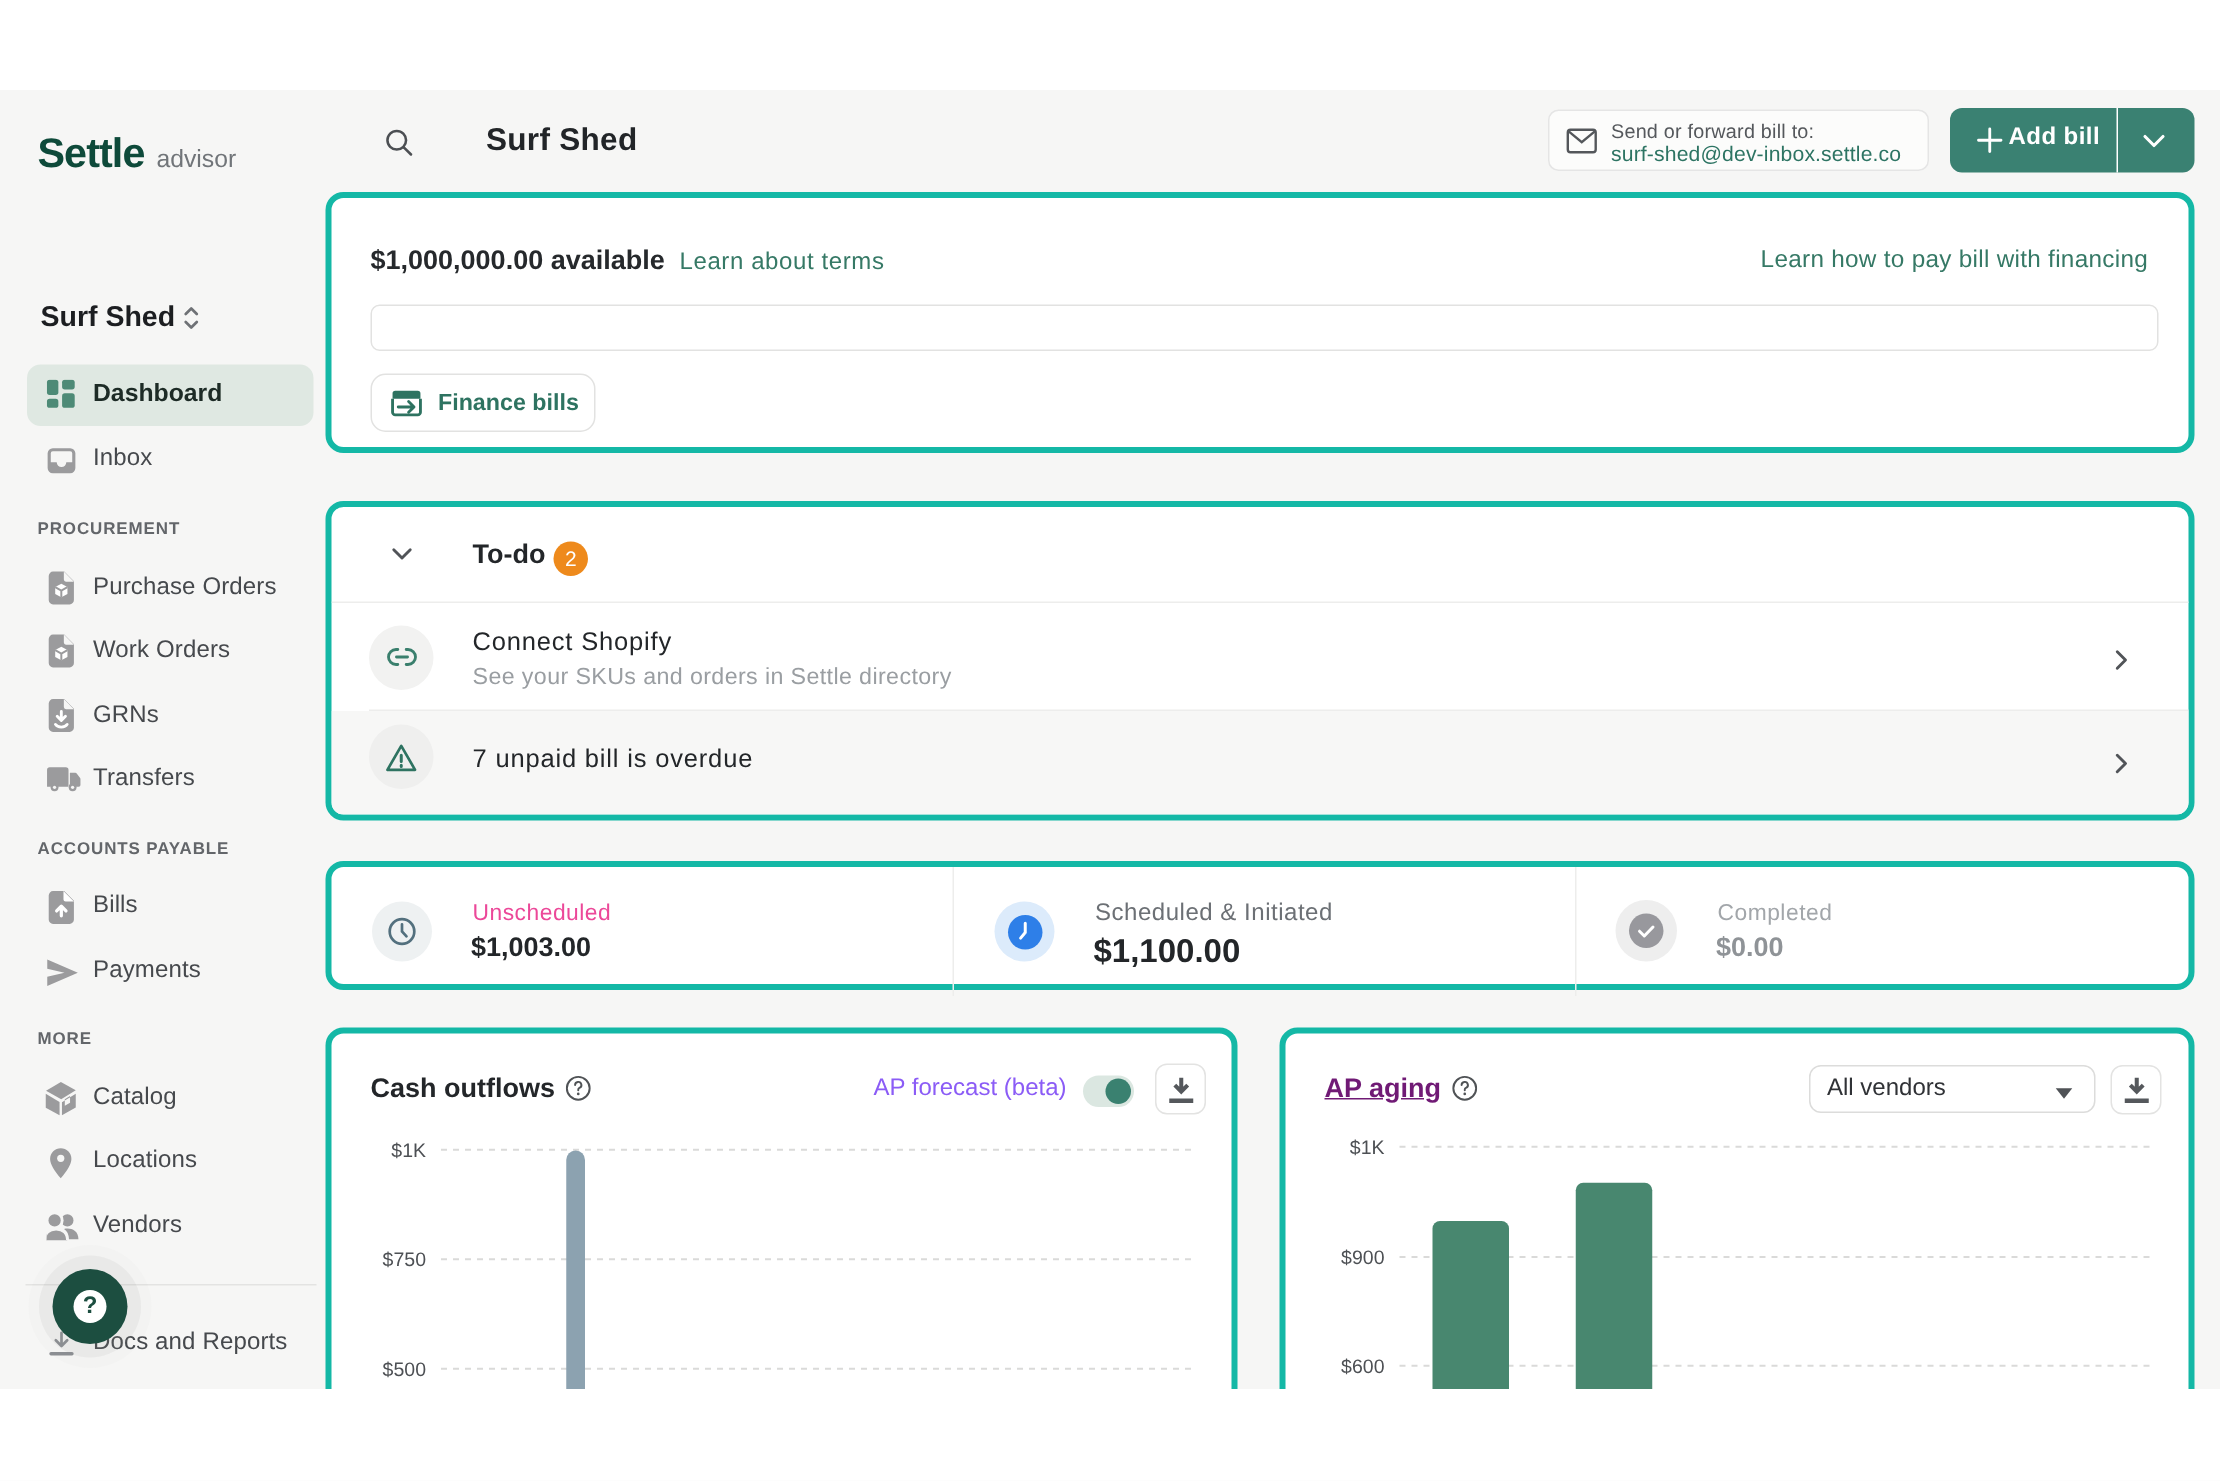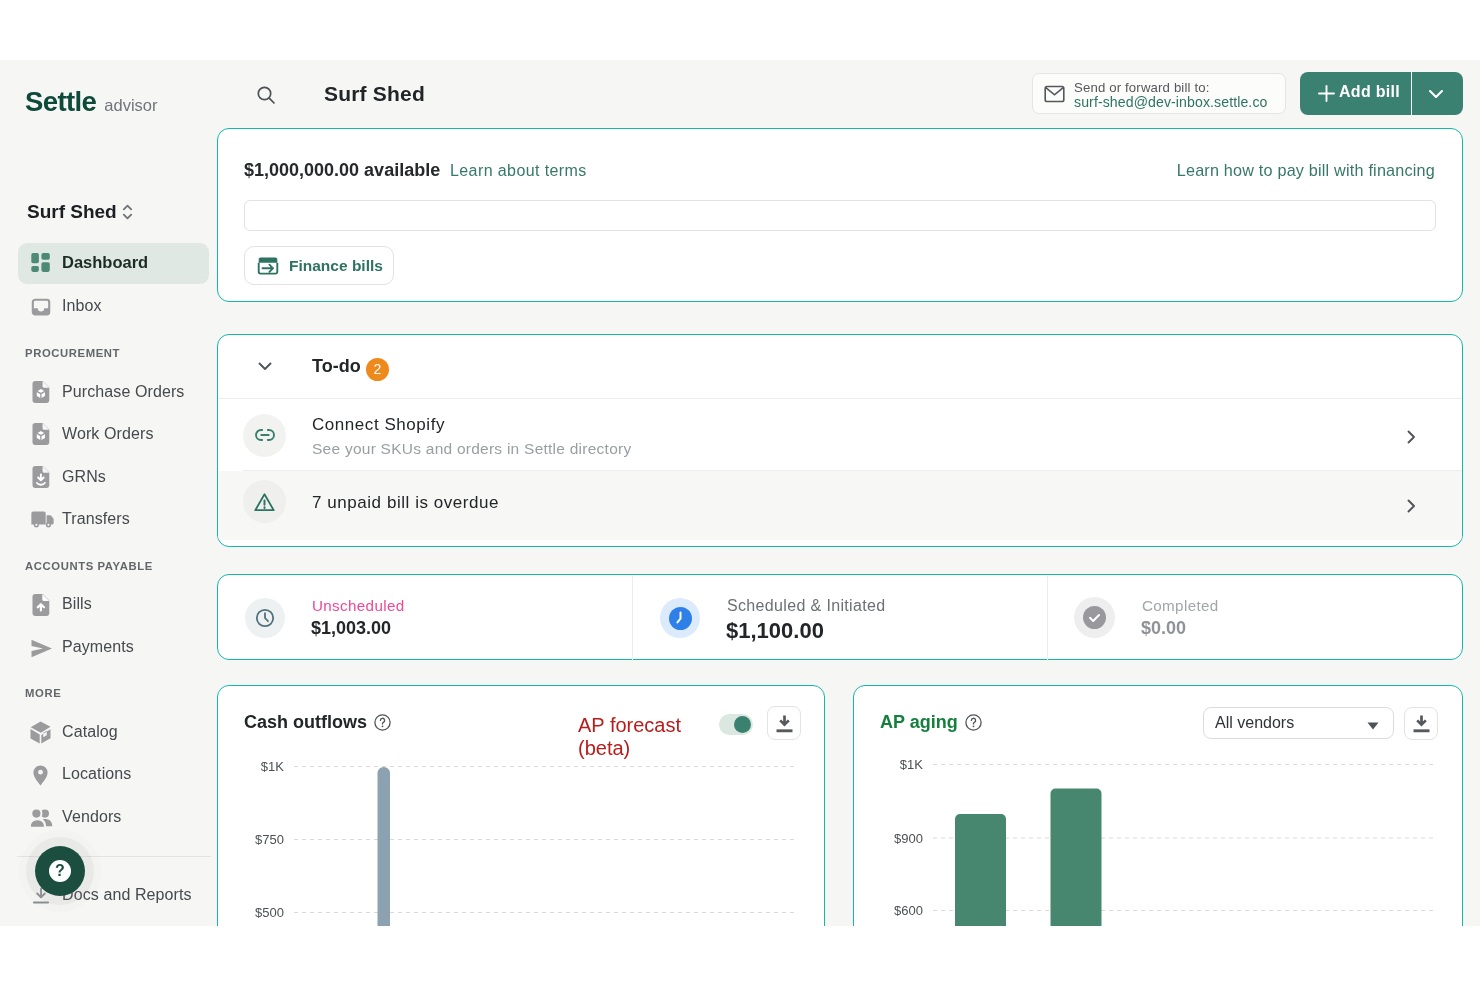--- a/index.html
+++ b/index.html
@@ -1,19 +1,19 @@
 <!DOCTYPE html>
 <html><head>
 <meta charset="utf-8">
 <style>
 * { margin:0; padding:0; box-sizing:border-box; }
 html,body { width:1480px; height:987px; background:#fff; font-family:"Liberation Sans", sans-serif; }
 .app { position:absolute; top:60px; left:0; width:1480px; height:866px; background:#f6f6f5; overflow:hidden; }
 .abs { position:absolute; }
-.card { position:absolute; background:#fff; border:1px solid #14b8a6; border-radius:12px; }
+.card { position:absolute; background:#fff; border:4px solid #14b8a6; border-radius:12px; }
 .navlabel { position:absolute; left:25px; font-size:11.3px; font-weight:bold; letter-spacing:.6px; color:#63666a; }
 .navitem { position:absolute; left:62px; font-size:16px; letter-spacing:0.1px; color:#46494d; }
 .navicon { position:absolute; left:31px; width:20px; height:20px; }
 </style>
 </head>
 <body>
 <div class="app">
 
   <div class="abs" style="left:25px; top:26px; font-size:27.5px; font-weight:bold; letter-spacing:-0.6px; color:#0e4a3a;">Settle<span style="font-size:16.5px; font-weight:normal; letter-spacing:0; color:#717579; margin-left:8px;">advisor</span></div>
 
@@ -232,21 +232,21 @@
     <div class="abs" style="left:923px; top:43px; font-size:18px; font-weight:bold; color:#8f9397;">$0.00</div>
   </div>
 
   <div class="card" style="left:217px; top:625px; width:608px; height:260px; border-radius:12px 12px 0 0;">
     <div class="abs" style="left:26px; top:26px; font-size:18px; font-weight:bold; color:#232629;">Cash outflows</div>
     <svg class="abs" style="left:156px; top:28px;" width="17" height="17" viewBox="0 0 17 17" fill="none" stroke="#505356" stroke-width="1.3">
         <circle cx="8.5" cy="8.5" r="7.6"></circle>
         <path d="M6.4 6.4a2.1 2.1 0 1 1 2.9 1.9c-.55.23-.8.6-.8 1.2v.4" stroke-linecap="round"></path>
         <circle cx="8.5" cy="12.3" r="0.9" fill="#505356" stroke="none"></circle>
       </svg>
-    <div class="abs" style="left:360px; top:28px; width:130px; font-size:20px; color:#b91c1c; ">AP forecast (beta)</div>
+    <div class="abs" style="left:360px; top:28px; width:130px; font-size:16px; color:#8b5cf6; text-align:right;">AP forecast (beta)</div>
     <div class="abs" style="left:501px; top:28px; width:34px; height:21px; border-radius:11px; background:#dbe7e1;">
       <div class="abs" style="left:15px; top:2px; width:17px; height:17px; border-radius:50%; background:#3a8170;"></div>
     </div>
     <div class="abs" style="left:549px; top:20px; width:34px; height:34px; border:1px solid #e3e3e2; border-radius:8px;">
       <svg class="abs" style="left:7px; top:7px;" width="19" height="19" viewBox="0 0 19 19" fill="none" stroke="#55585c" stroke-width="2.7">
           <path d="M9.5 1.5v9M5.2 6.4 9.5 10.7 13.8 6.4" stroke-linejoin="miter"></path>
           <path d="M1.5 16.8h16" stroke-width="2.9"></path>
         </svg>
     </div>
   </div>
@@ -257,21 +257,21 @@
       <line x1="77" y1="154.5" x2="581" y2="154.5"></line>
       <line x1="77" y1="227.5" x2="581" y2="227.5"></line>
     </g>
     <text x="67" y="86" font-size="13" fill="#4d5054" text-anchor="end" font-family="Liberation Sans">$1K</text>
     <text x="67" y="159" font-size="13" fill="#4d5054" text-anchor="end" font-family="Liberation Sans">$750</text>
     <text x="67" y="232" font-size="13" fill="#4d5054" text-anchor="end" font-family="Liberation Sans">$500</text>
     <path d="M160.5 88.25 a6.25 6.25 0 0 1 12.5 0 V241 h-12.5 Z" fill="#8ca2b0"></path>
   </svg>
 
   <div class="card" style="left:853px; top:625px; width:610px; height:260px; border-radius:12px 12px 0 0;">
-    <div class="abs" style="left:26px; top:26px; font-size:18px; font-weight:bold; color:#15803d;">AP aging</div>
+    <div class="abs" style="left:26px; top:26px; font-size:18px; font-weight:bold; color:#701a75;text-decoration:underline;">AP aging</div>
     <svg class="abs" style="left:111px; top:28px;" width="17" height="17" viewBox="0 0 17 17" fill="none" stroke="#505356" stroke-width="1.3">
         <circle cx="8.5" cy="8.5" r="7.6"></circle>
         <path d="M6.4 6.4a2.1 2.1 0 1 1 2.9 1.9c-.55.23-.8.6-.8 1.2v.4" stroke-linecap="round"></path>
         <circle cx="8.5" cy="12.3" r="0.9" fill="#505356" stroke="none"></circle>
       </svg>
     <div class="abs" style="left:349px; top:21px; width:191px; height:32px; border:1px solid #dcdcdb; border-radius:8px; background:#fff;">
       <span class="abs" style="left:11px; top:6px; font-size:16px; color:#303236;">All vendors</span>
       <svg class="abs" style="left:163px; top:14px;" width="12" height="8" viewBox="0 0 12 8" fill="#4f5256">
           <path d="M0.5 0.5h11L6 7.5z"></path>
         </svg>

